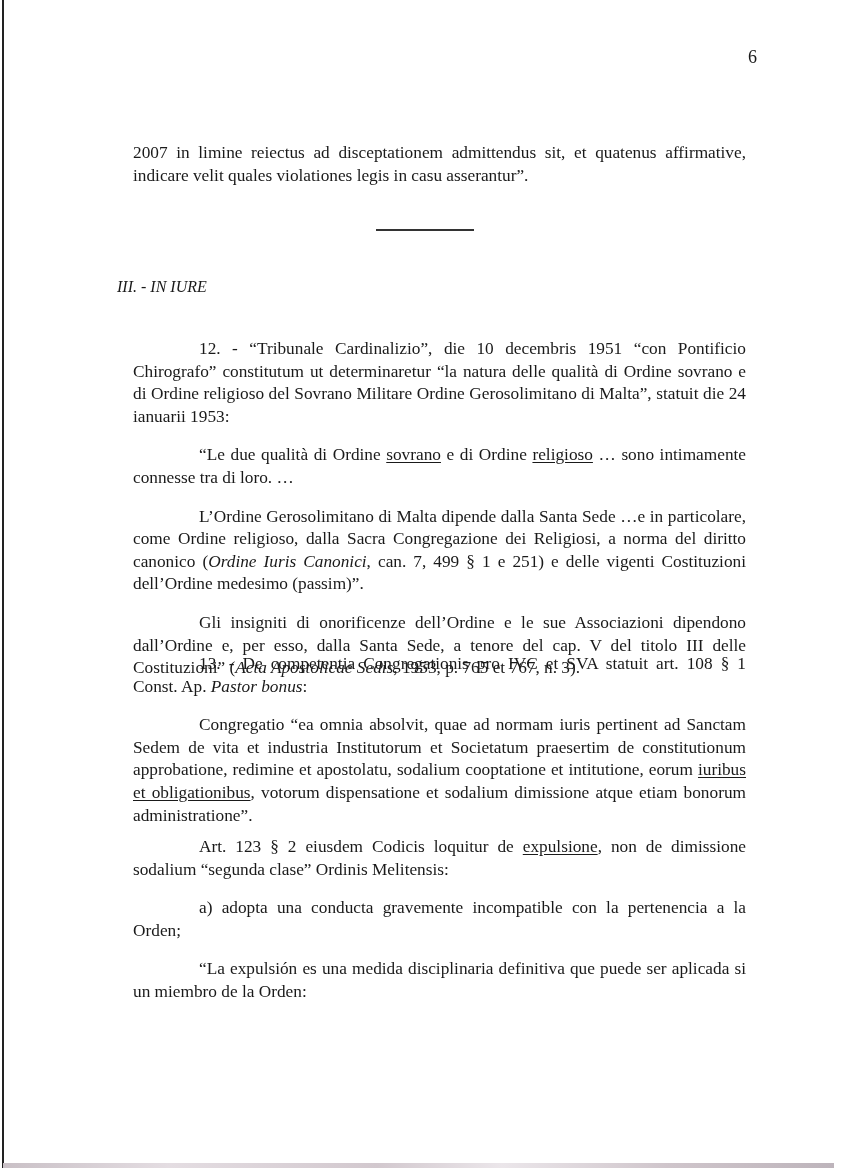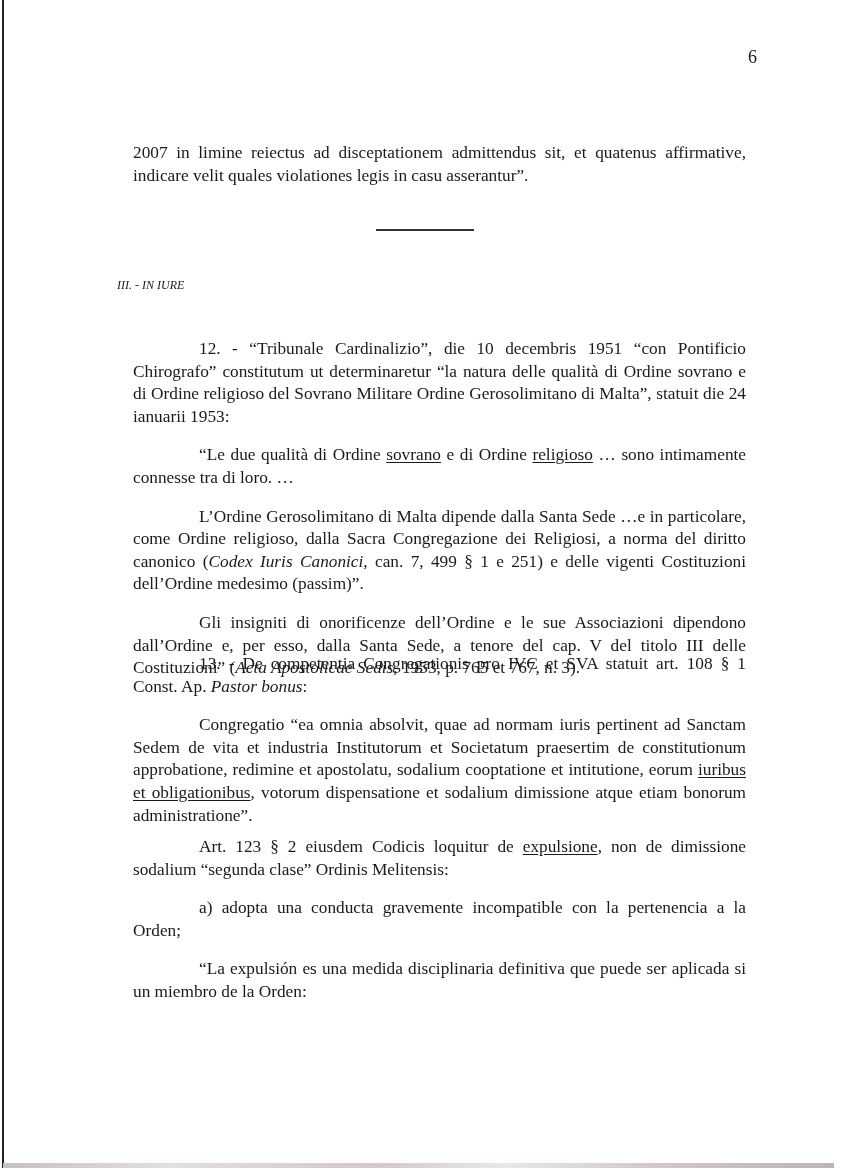--- a/index.html
+++ b/index.html
@@ -24,21 +24,21 @@
     position: absolute; left: 117px; width: 645px;
     font-size: 17.3px; line-height: 22.6px; text-align: justify;
   }
   .para { margin: 16px; text-align: justify; }
   .indent { text-indent: 66px; }
   .divider {
     position: absolute; left: 376px; top: 229px; width: 98px; height: 2px;
     background: #333;
   }
   .heading {
-    position: absolute; left: 117px; top: 278px; font-size: 12px; font-style: italic;
+    position: absolute; left: 117px; top: 278px; font-size: 16px; font-style: italic;
   }
   u { text-underline-offset: 2px; }
   i { font-style: italic; }
 </style>
 </head>
 <body>
 
 <div class="left-edge"></div>
 <div class="bottom-strip"></div>
 
@@ -48,21 +48,21 @@
   <p class="para">2007 in limine reiectus ad disceptationem admittendus sit, et quatenus affirmative, indicare velit quales violationes legis in casu asserantur”.</p>
 </div>
 
 <div class="divider"></div>
 
 <div class="heading">III. - IN IURE</div>
 
 <div class="text-block" style="top:322px;">
   <p class="para indent">12. -  “Tribunale Cardinalizio”, die 10 decembris 1951 “con Pontificio Chirografo” constitutum ut determinaretur “la natura delle qualità di Ordine sovrano e di Ordine religioso del Sovrano Militare Ordine Gerosolimitano di Malta”, statuit die 24 ianuarii 1953:</p>
   <p class="para indent"><span>“Le due qualità di Ordine </span><u>sovrano</u><span> e di Ordine </span><u>religioso</u><span> … sono intimamente connesse tra di loro. …</span></p>
-  <p class="para indent"><span>L’Ordine Gerosolimitano di Malta dipende dalla Santa Sede …e in particolare, come Ordine religioso, dalla Sacra Congregazione dei Religiosi, a norma del diritto canonico (</span><i>Codex Iuris Canonici</i><span>, can. 7, 499 § 1 e 251) e delle vigenti Costituzioni dell’Ordine medesimo (passim)”.</span></p>
+  <p class="para indent"><span>L’Ordine Gerosolimitano di Malta dipende dalla Santa Sede …e in particolare, come Ordine religioso, dalla Sacra Congregazione dei Religiosi, a norma del diritto canonico (</span><i>Ordine Iuris Canonici</i><span>, can. 7, 499 § 1 e 251) e delle vigenti Costituzioni dell’Ordine medesimo (passim)”.</span></p>
   <p class="para indent"><span>Gli insigniti di onorificenze dell’Ordine e le sue Associazioni dipendono dall’Ordine e, per esso, dalla Santa Sede, a tenore del cap. V del titolo III delle Costituzioni” (</span><i>Acta Apostolicae Sedis</i><span>, 1953, p. 765 et 767, n. 3).</span></p>
 </div>
 
 <div class="text-block" style="top:637px;">
   <p class="para indent"><span>13. -  De competentia Congregationis pro IVC et SVA statuit art. 108 § 1 Const. Ap. </span><i>Pastor bonus</i><span>:</span></p>
   <p class="para indent"><span>Congregatio “ea omnia absolvit, quae ad normam iuris pertinent ad Sanctam Sedem de vita et industria Institutorum et Societatum praesertim de constitutionum approbatione, redimine et apostolatu, sodalium cooptatione et intitutione, eorum </span><u>iuribus et obligationibus</u><span>, votorum dispensatione et sodalium dimissione atque etiam bonorum administratione”.</span></p>
 </div>
 
 <div class="text-block" style="top:820px;">
   <p class="para indent"><span>Art. 123 § 2 eiusdem Codicis loquitur de </span><u>expulsione</u><span>, non de dimissione sodalium “segunda clase” Ordinis Melitensis:</span></p>

